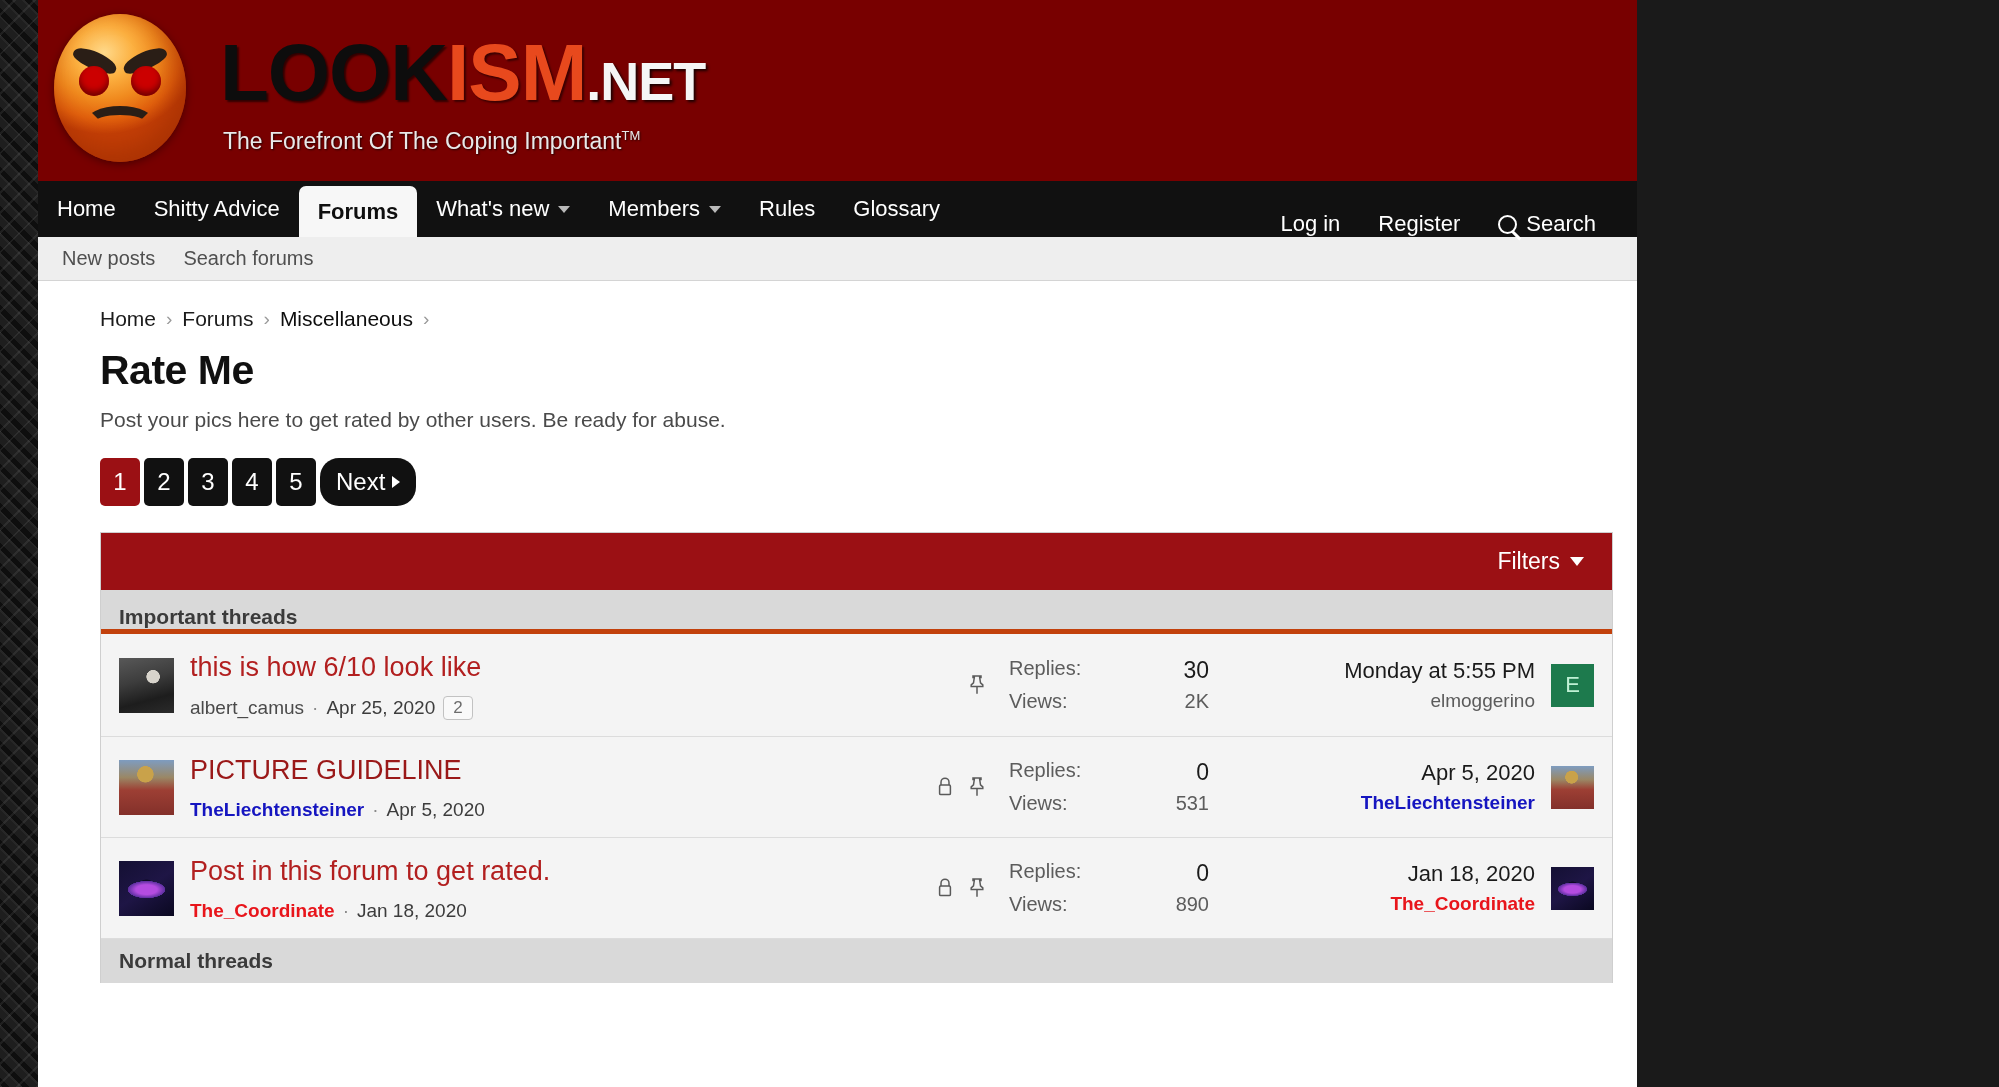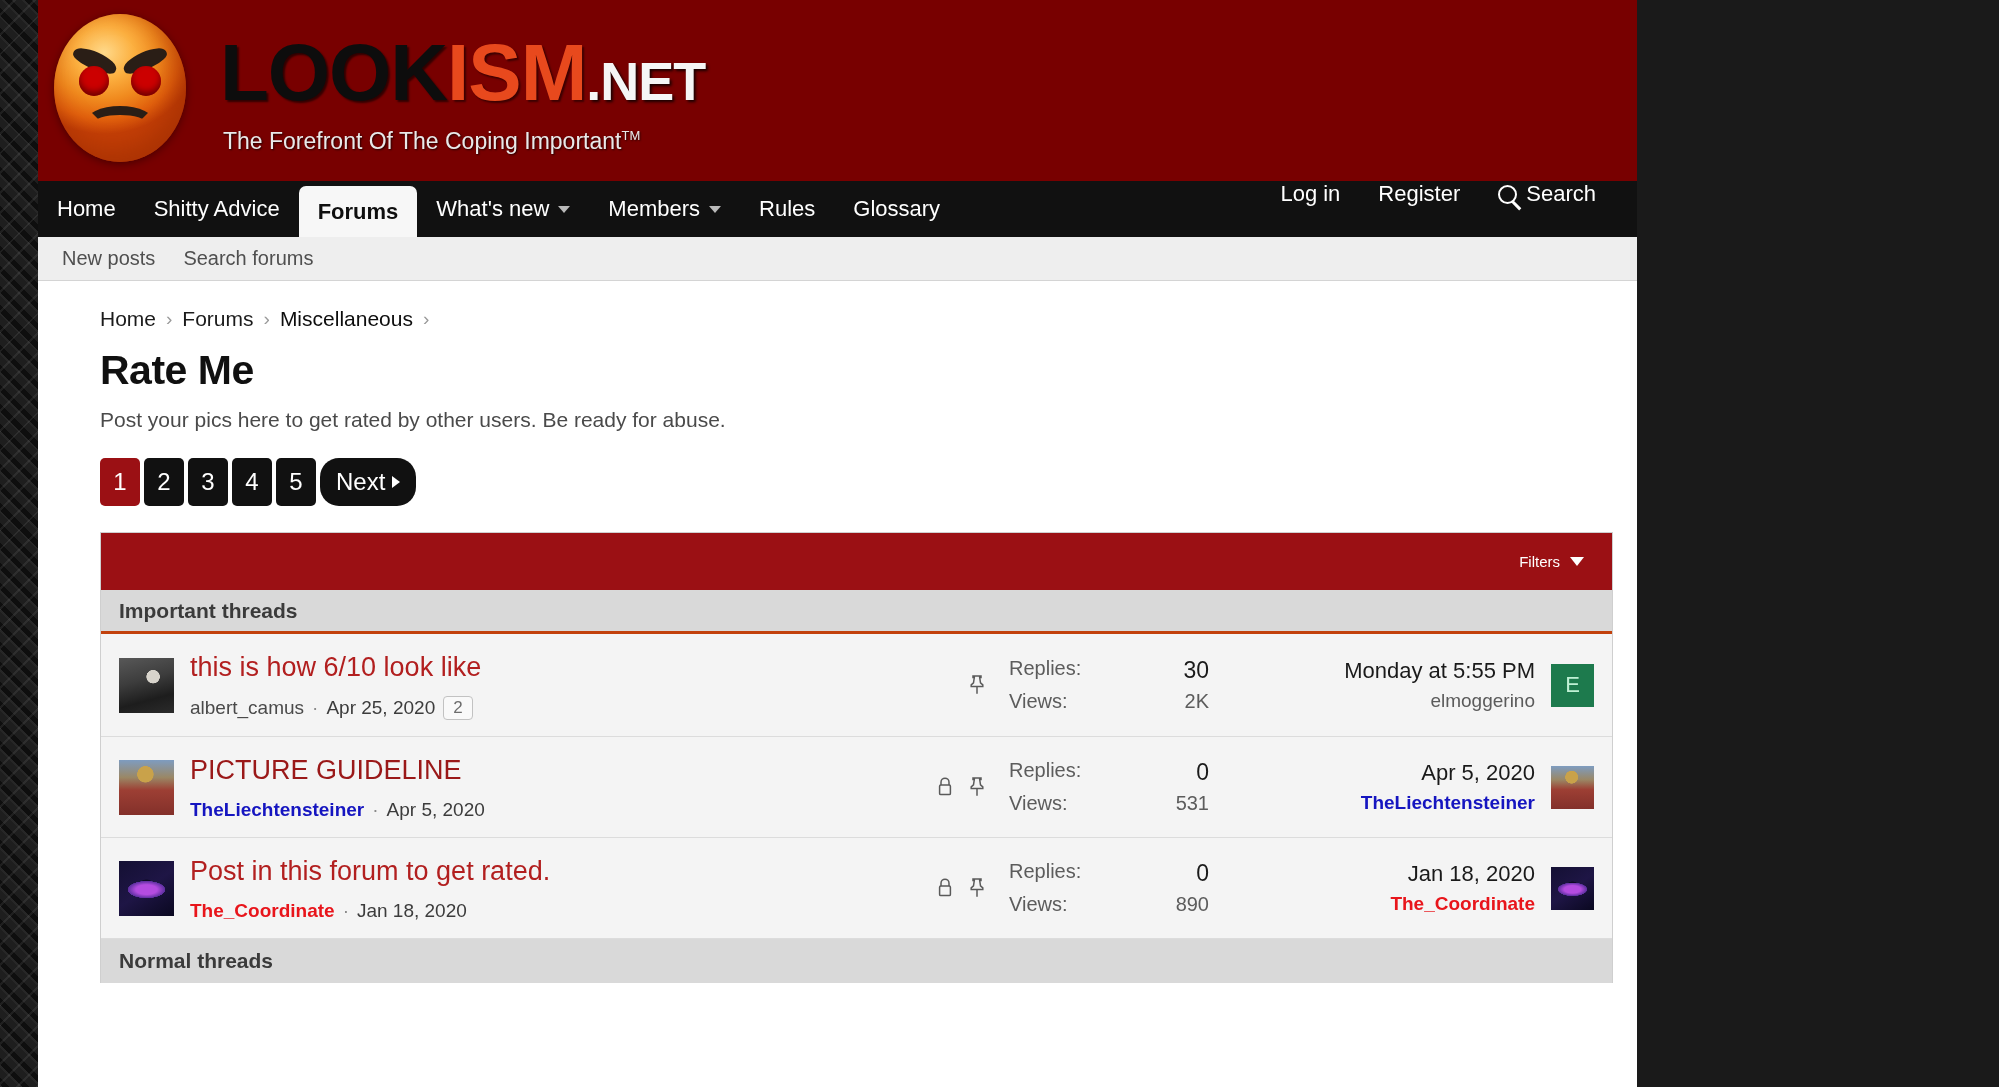--- a/index.html
+++ b/index.html
@@ -83,21 +83,21 @@
     text-shadow: 1px 1px 2px rgba(0,0,0,.7); white-space: nowrap;
   }
   .tm { font-size: 13px; vertical-align: super; color: #e9e9e9; }
 
   
   .nav-main {
     background: #111111; height: 56px;
     display: flex; align-items: stretch; position: relative;
   }
   .nav-left { display: flex; align-items: stretch; }
-  .nav-right { display: flex; align-items: flex-start; margin-left: auto; padding-right: 22px; }
+  .nav-right { display: flex; align-items: flex-end; margin-left: auto; padding-right: 22px; }
   .nav-item {
     display: flex; align-items: center; gap: 9px;
     padding: 0 19px; color: #ffffff; font-size: 22px;
     cursor: pointer; white-space: nowrap;
   }
   .nav-item.active {
     background: #f7f7f7; color: #0f0f0f; font-weight: bold;
     border-radius: 7px 7px 0 0; margin-top: 5px;
   }
   .caret-down {
@@ -163,31 +163,31 @@
   
   .block {
     margin: 26px 0 0 38px; margin-right: 0;
     border: 1px solid #cfcfcf; border-bottom: none;
   }
   .block-filterbar {
     background: #9b1014; height: 57px; display: flex; align-items: center;
     justify-content: flex-end; padding-right: 28px;
   }
   .filters-btn {
-    color: #ffffff; font-size: 15px; display: flex; align-items: center; gap: 10px;
+    color: #ffffff; font-size: 23px; display: flex; align-items: center; gap: 10px;
     cursor: pointer;
   }
   .caret-white {
     width: 0; height: 0; border-left: 7px solid transparent;
     border-right: 7px solid transparent; border-top: 9px solid #ffffff;
   }
   .section-header {
-    background: #d9d9d9; height: 44px; display: flex; align-items: center;
+    background: #d9d9d9; height: 44px; display: flex; align-items: flex-end;
     padding-left: 18px; font-size: 21px; font-weight: bold; color: #3b3b3b;
-    border-bottom: 3px solid #c2410c;
+    border-bottom: 5px solid #c2410c;
   }
 
   .thread-row {
     display: flex; align-items: center; background: #f4f4f4;
     border-bottom: 1px solid #dcdcdc; padding: 16px 18px; min-height: 88px;
   }
   .avatar {
     width: 55px; height: 55px; flex: none; margin-right: 16px;
     background-size: cover; background-position: center;
   }

